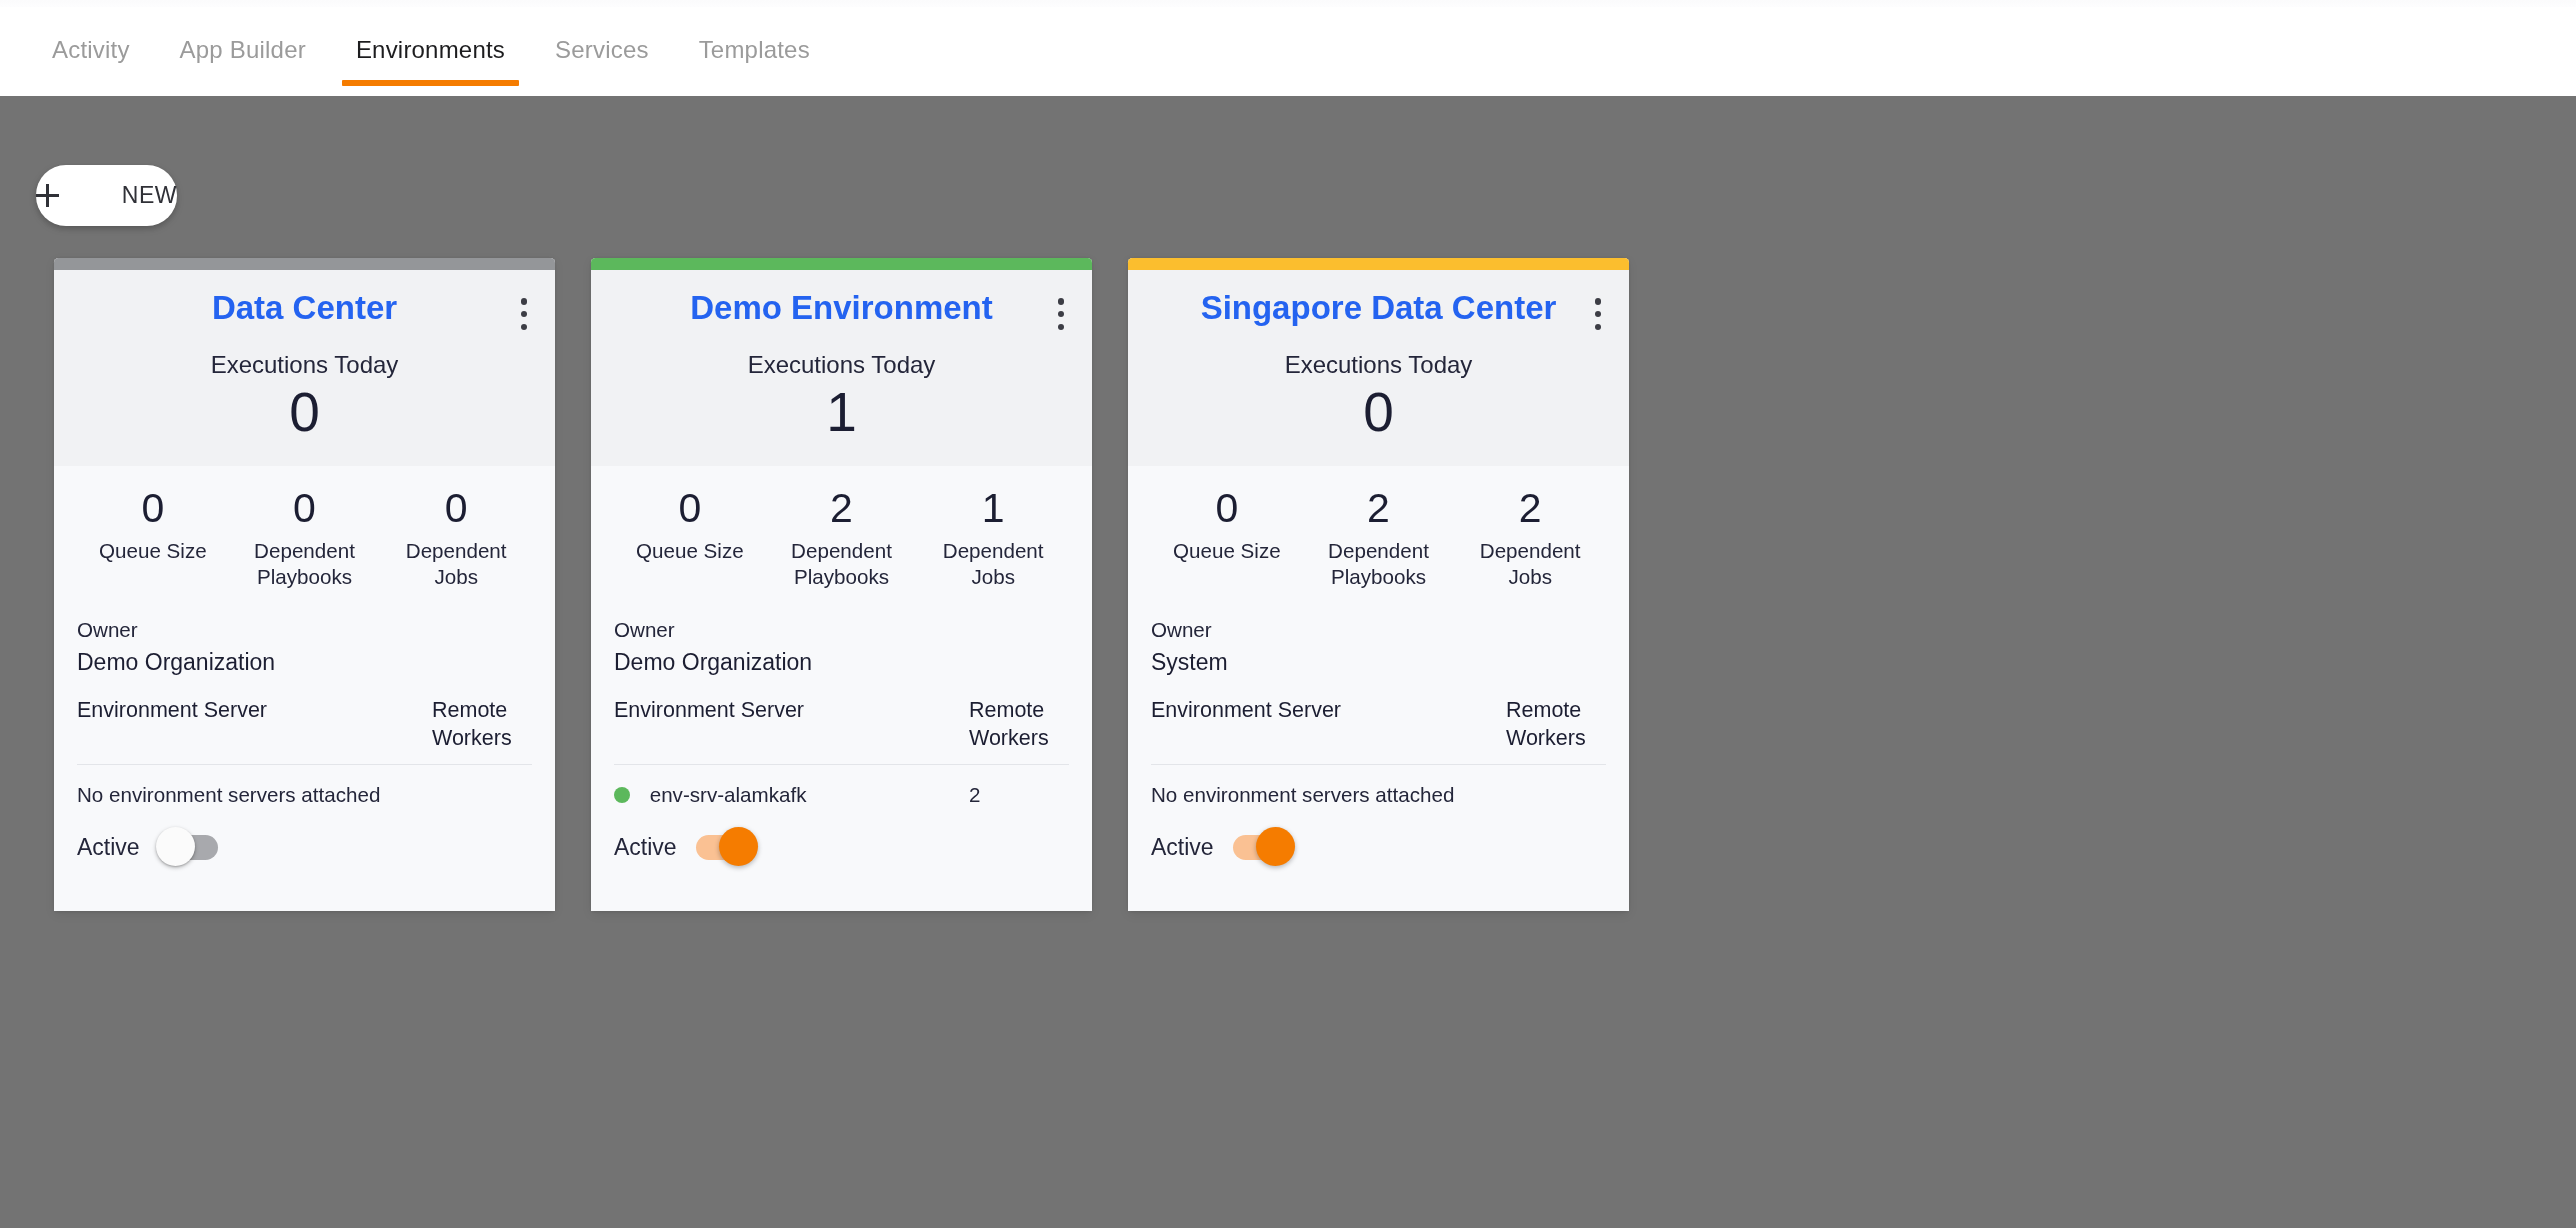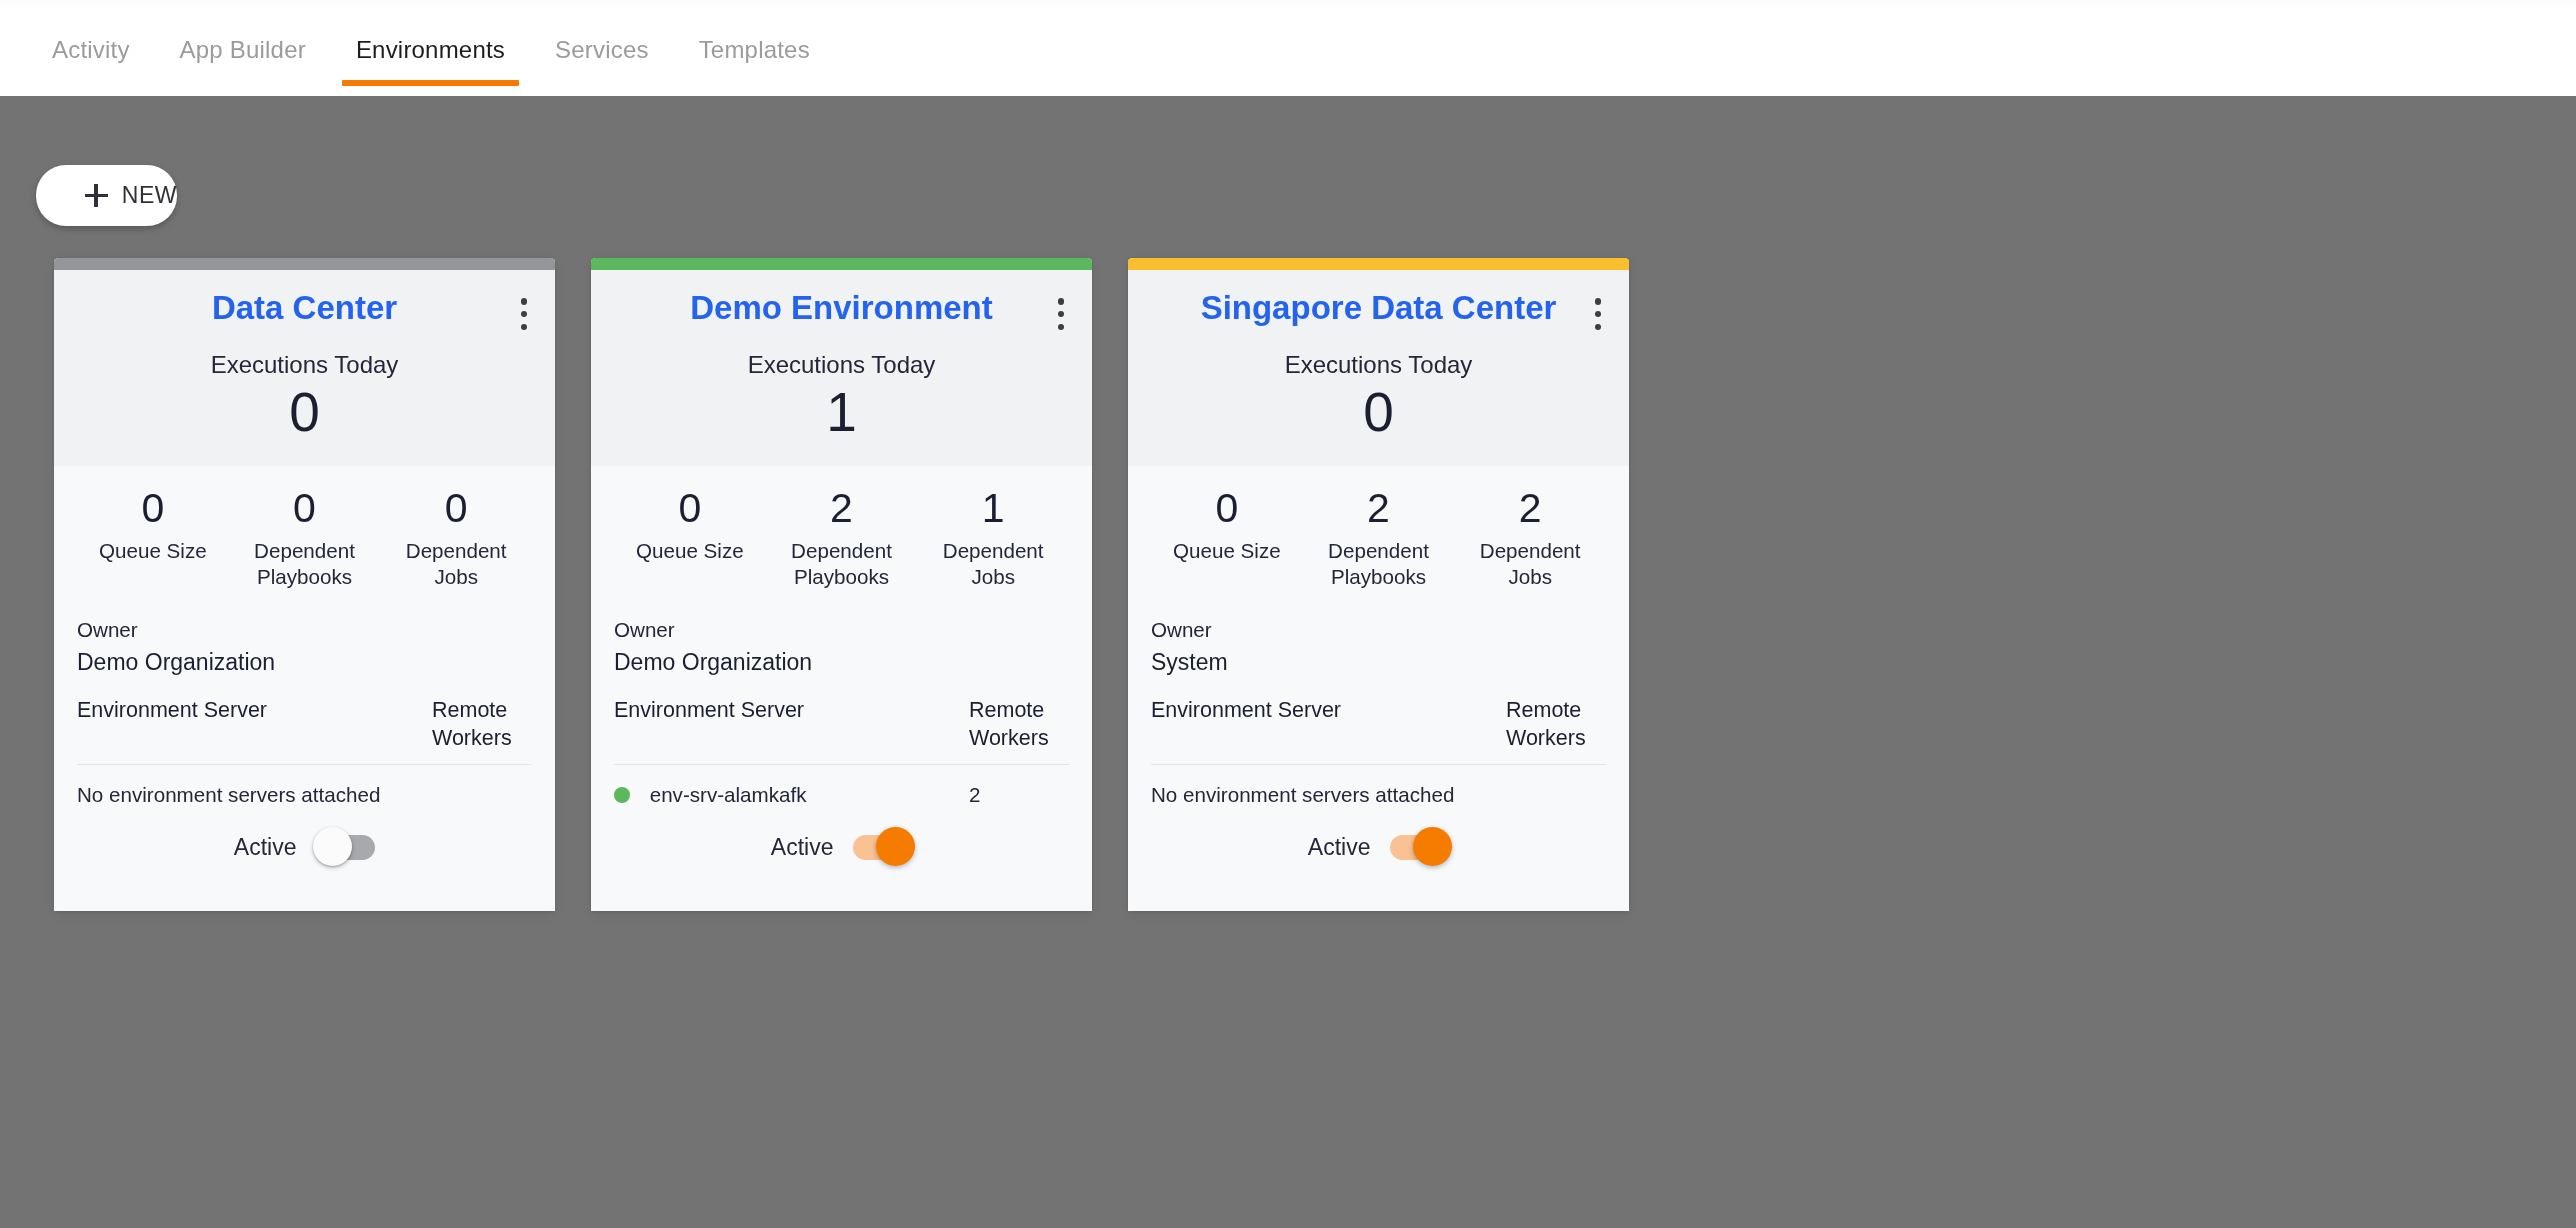--- a/index.html
+++ b/index.html
@@ -66,21 +66,21 @@
   .new-btn {
     position: absolute;
     left: 36px; top: 165px;
     width: 141px;
     height: 61px;
     border-radius: 30px;
     background: #ffffff;
     box-shadow: 0 2.7px 5.4px rgba(0,0,0,0.14), 0 2.7px 9px rgba(0,0,0,0.10);
     display: flex;
     align-items: center;
-    justify-content: flex-end;
+    justify-content: space-between;
     gap: 14.3px;
     cursor: pointer;
     user-select: none;
   }
   .new-btn .plus {
     width: 23px; height: 23px;
     position: relative;
     flex: 0 0 auto;
   }
   .new-btn .plus::before,
@@ -261,21 +261,21 @@
     width: 100px;
     flex: 0 0 100px;
     text-align: left;
   }
 
   .spacer { flex: 1 1 auto; min-height: 27px; }
 
   .toggle-row {
     display: flex;
     align-items: center;
-    justify-content: center;
+    justify-content: flex-start;
     padding-bottom: 50px;
   }
   .toggle-label {
     font-size: 23px;
     color: #24263a;
     margin-right: 19.7px;
   }
   .switch {
     position: relative;
     width: 59px;

